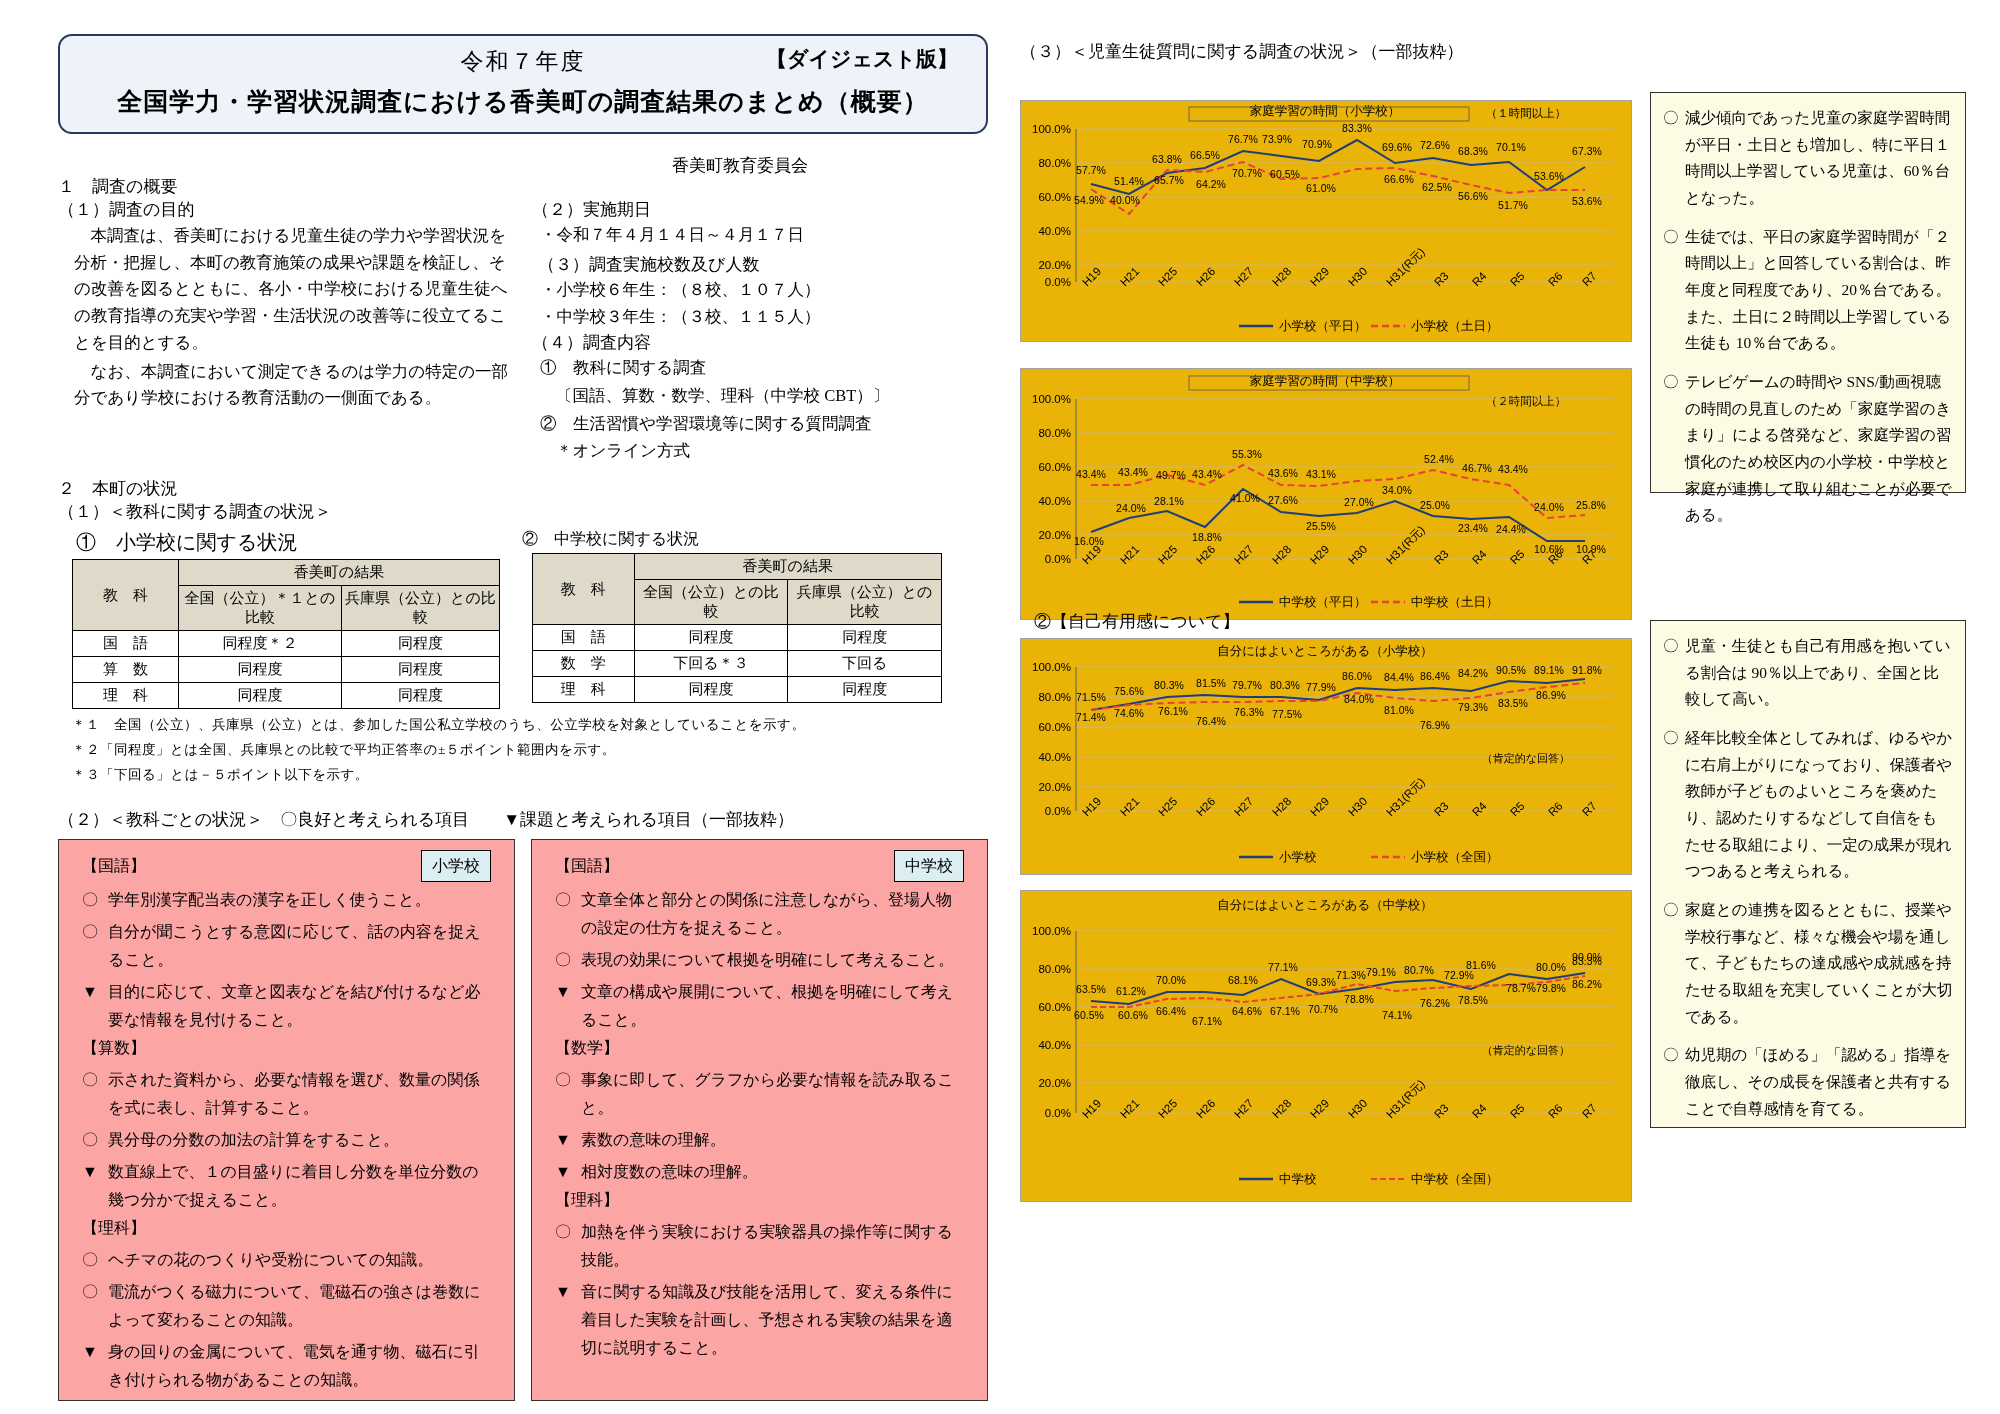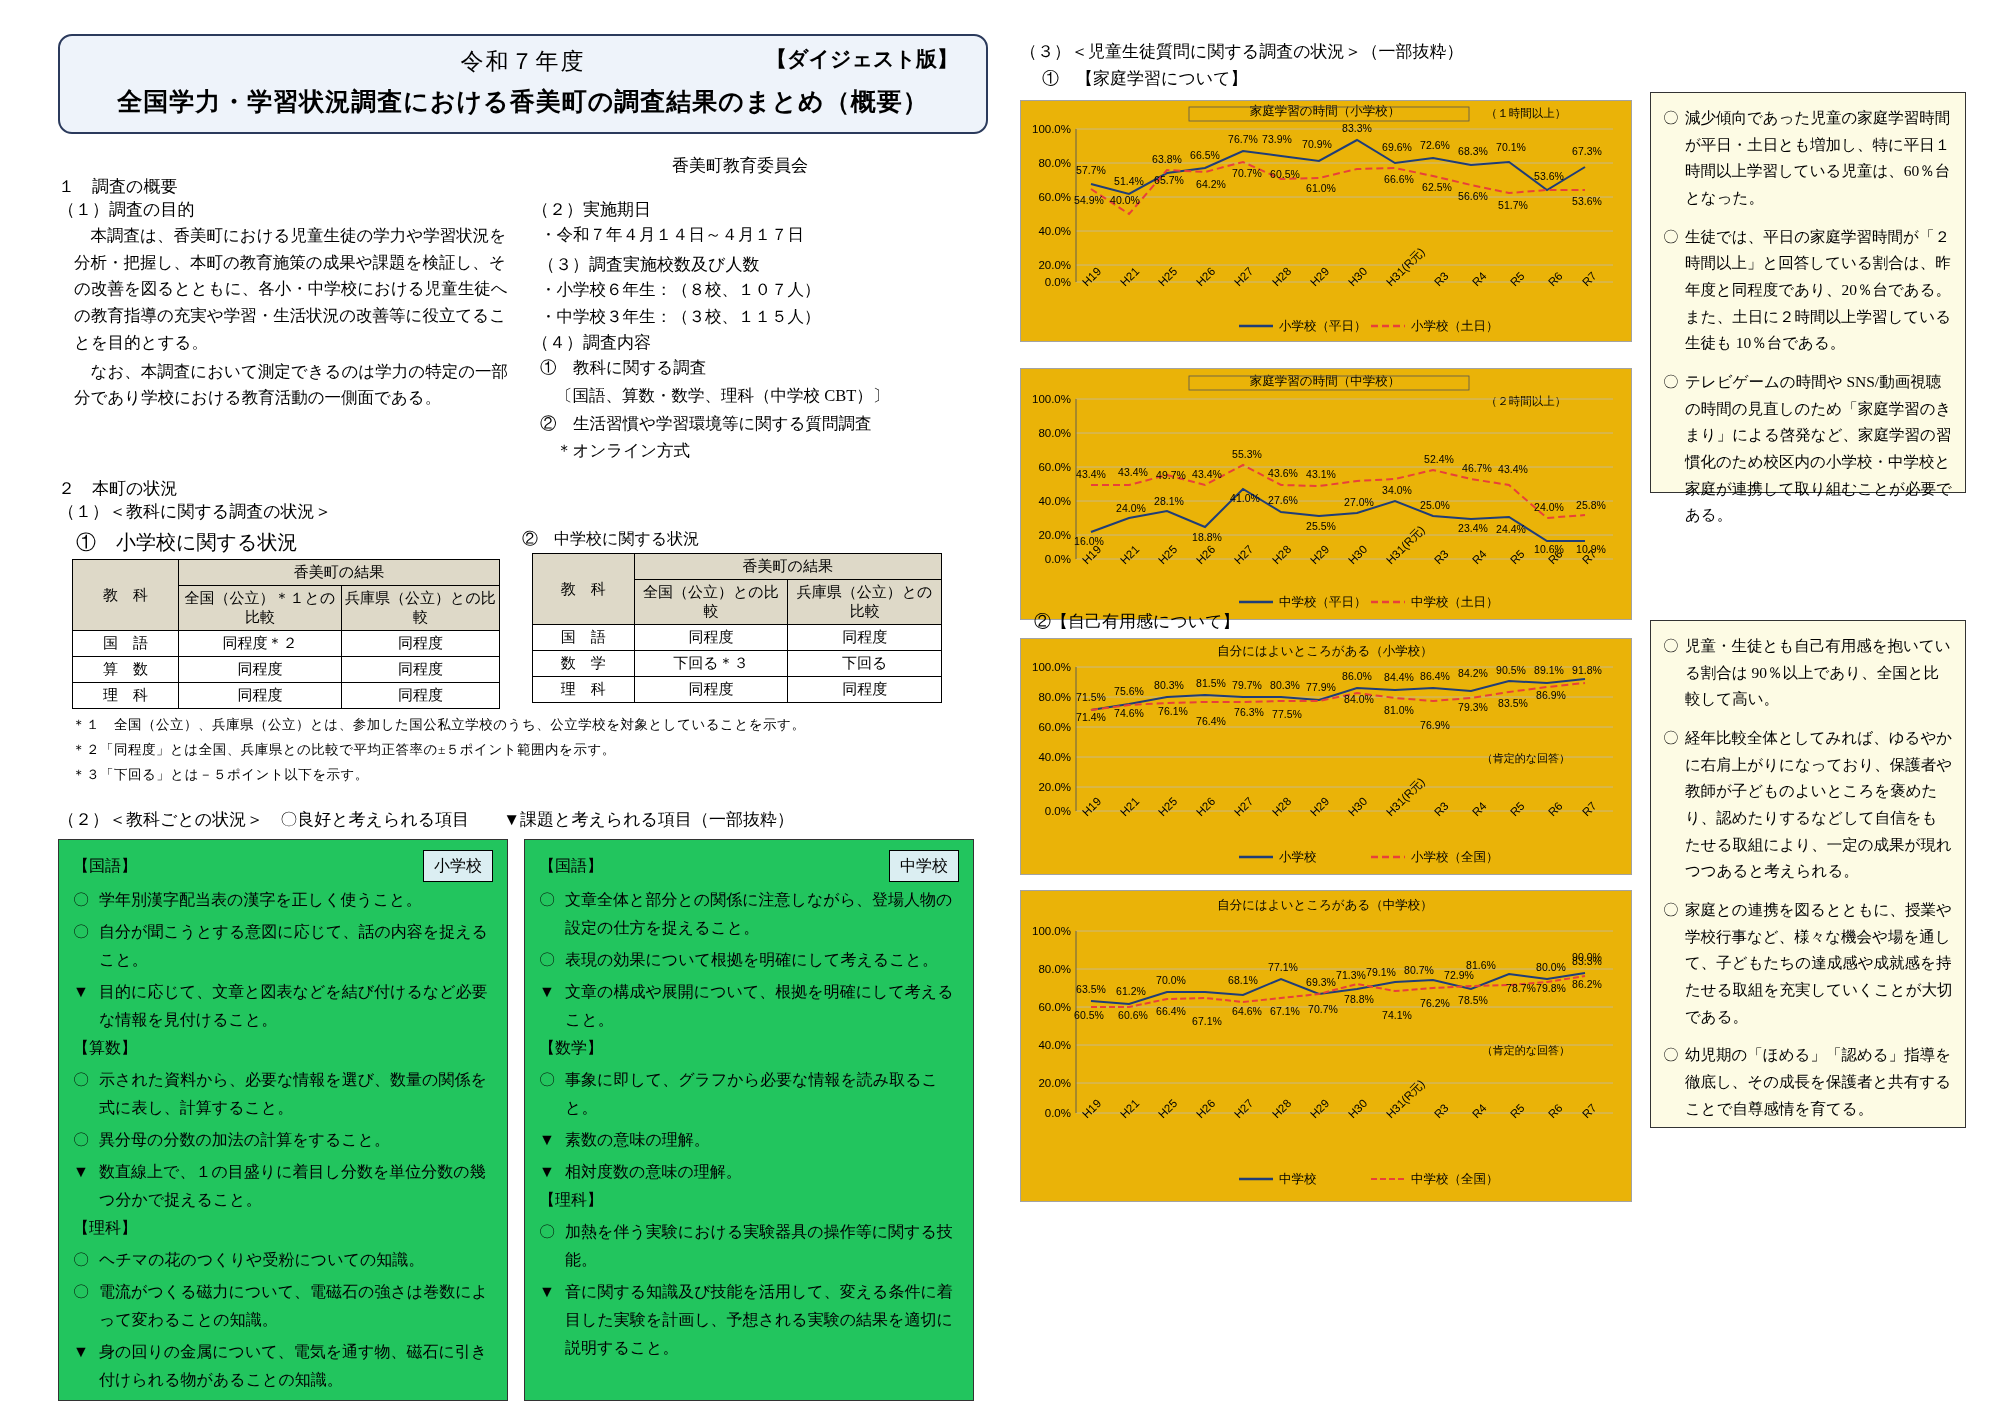--- a/index.html
+++ b/index.html
@@ -32,21 +32,21 @@
   .li2{font-size:16.5px;line-height:1.62;margin:1px 0 0 38px;}
 
   
   .tbl{border-collapse:collapse;font-size:15px;}
   .tbl td,.tbl th{border:1px solid #000;text-align:center;padding:3px 2px;}
   .tbl .hd{background:#ded9c8;font-weight:normal;}
   .note{font-size:13.5px;margin:7px 0 0 14px;letter-spacing:0.5px;}
 
   
   .bluebox{
-    background:#22c55e;border:1px solid #333;padding:10px 14px;
+    background:#fca5a5;border:1px solid #333;padding:10px 23px;
     font-size:16px;line-height:1.75;
   }
   .bb-head{display:flex;align-items:center;gap:8px;}
   .tagbox{border:1px solid #000;padding:1px 10px;background:#dbeef2;font-size:16px;}
   .bitem{display:flex;gap:6px;margin-top:4px;}
   .bmark{width:20px;flex:0 0 20px;}
   .btext{flex:1;}
 
   
   .right{position:absolute;left:1020px;top:40px;width:940px;}
@@ -262,21 +262,20 @@
             <span class="bmark">▼</span>
             <span class="btext">音に関する知識及び技能を活用して、変える条件に着目した実験を計画し、予想される実験の結果を適切に説明すること。</span>
           </div>
       </div>
     </div>
   </div>
 
   <div class="right">
 
     <div class="r-h">（３）＜児童生徒質問に関する調査の状況＞（一部抜粋）</div>
-    <div class="r-h" style="margin-left:22px;margin-top:4px;">①　【家庭学習について】</div>
 
     <div class="chartbox" style="position:absolute;left:0px;top:60px;width:610px;height:240px;">
       <svg width="608" height="238" viewBox="0 0 608 238">
         <text x="304" y="14" text-anchor="middle" class="dlbl" style="font-size:12.5px">家庭学習の時間（小学校）</text>
         <rect x="168" y="6" width="280" height="14" fill="none" stroke="#555" stroke-width="0.8"></rect>
         <text x="505" y="16" text-anchor="middle" class="dlbl" style="font-size:11.5px">（１時間以上）</text>
 
         <g stroke="#bbb" stroke-width="0.7">
           <line x1="55" y1="28" x2="592" y2="28"></line>
           <line x1="55" y1="62" x2="592" y2="62"></line>

